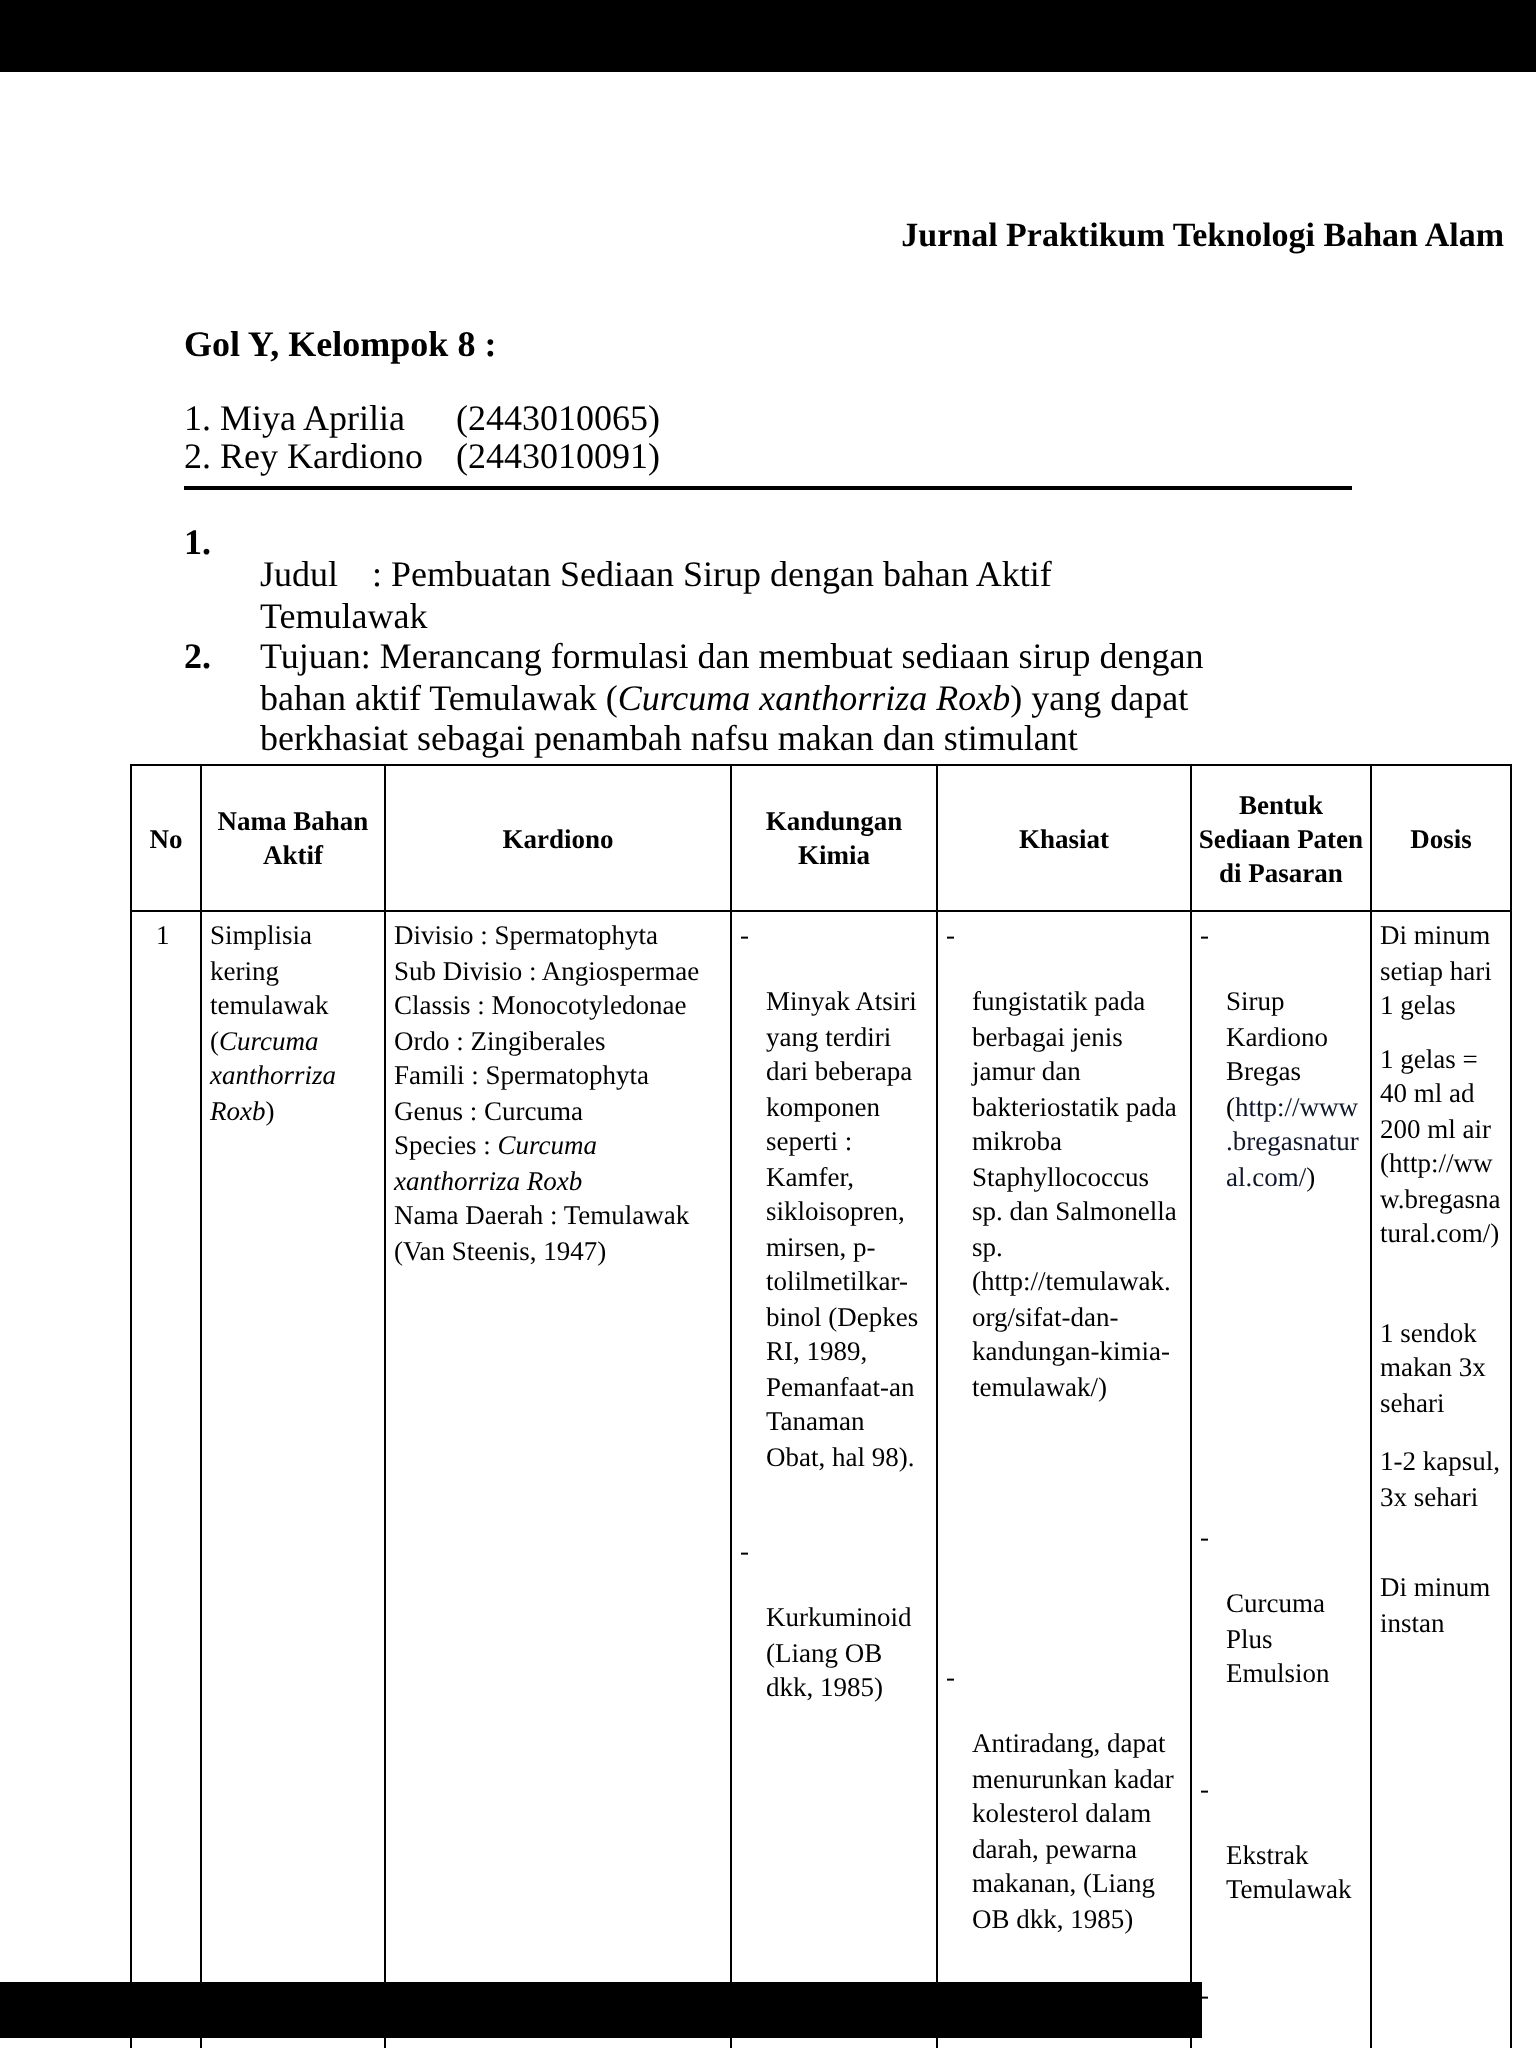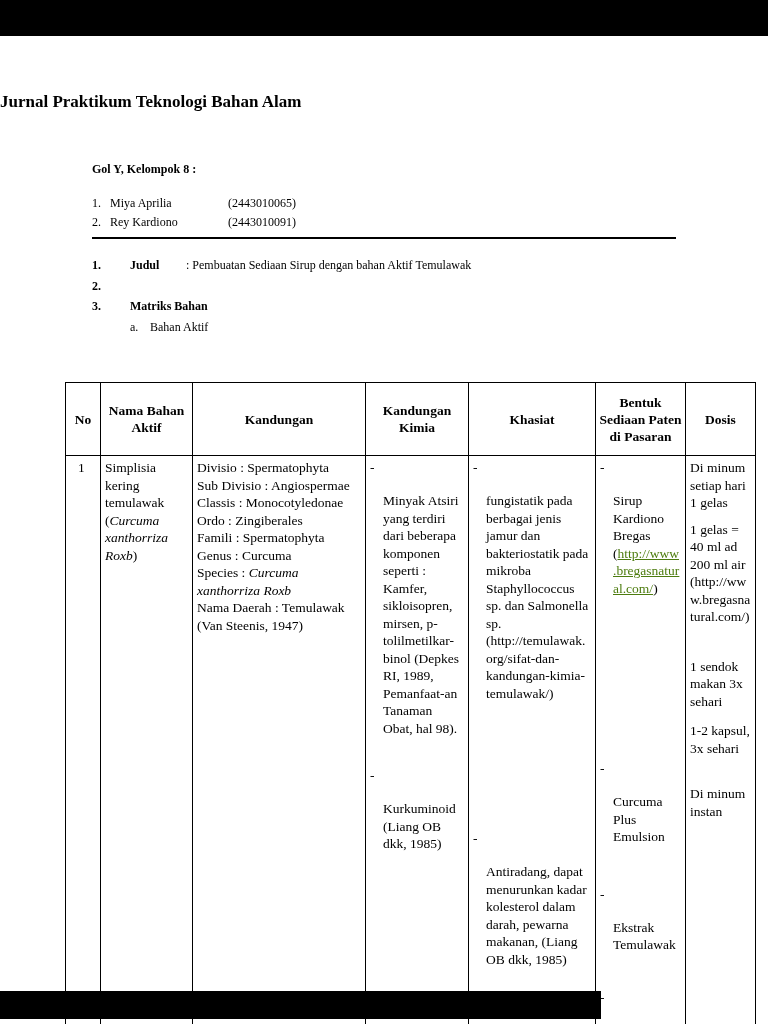--- a/index.html
+++ b/index.html
@@ -17,39 +17,39 @@
     position: absolute; top: 0; left: 0;
     width: 768px; height: 36px;
     background: #000; z-index: 5;
   }
   .bar-bottom {
     position: absolute; top: 991px; left: 0;
     width: 601px; height: 28px;
     background: #000; z-index: 5;
   }
   .doc-title {
-    position: absolute; top: 92px; left: 0; width: 752px;
-    text-align: left;
+    position: absolute; top: 108px; left: 0; width: 752px;
+    text-align: right;
     font-size: 17px; font-weight: bold;
   }
   .content {
     position: absolute; left: 92px; top: 162px; width: 584px;
-    font-size: 12px;
+    font-size: 18px;
   }
   .group-heading { font-weight: bold; }
   .members { margin-top: 17px; }
   .member { display: flex; line-height: 19px; }
   .m-num { width: 18px; flex: 0 0 18px; }
   .m-name { width: 118px; flex: 0 0 118px; }
   .rule { border: none; border-top: 2px solid #000; margin-top: 5px; height: 0; }
   .numbered { margin-top: 16px; line-height: 20.5px; }
   .n-item { display: flex; }
   .n-num { width: 38px; flex: 0 0 38px; font-weight: bold; }
   .n-body { flex: 1; max-width: 482px; }
-  .lbl { font-weight: bold; }
+  .lbl { font-weight: normal; margin-top: 16px; }
   .lbl-fixed { display: inline-block; width: 56px; }
   .sub-item { display: flex; margin-left: 38px; }
   .sub-num { width: 20px; flex: 0 0 20px; }
   .ital { font-style: italic; }
 
   table.jtable {
     position: absolute; left: 65px; top: 382px;
     width: 690px;
     border-collapse: collapse; table-layout: fixed;
     font-size: 13.5px;
@@ -77,21 +77,21 @@
   .gap-kan2 { margin-top: 30px; }
   .gap-kha2 { margin-top: 128px; }
   .gap-ben2 { margin-top: 163px; }
   .gap-ben3 { margin-top: 40px; }
   .gap-ben4 { margin-top: 35px; }
   .dosis-p { overflow-wrap: break-word; word-wrap: break-word; }
   .gap-dos2 { margin-top: 9px; }
   .gap-dos3 { margin-top: 32px; }
   .gap-dos4 { margin-top: 12px; }
   .gap-dos5 { margin-top: 28px; }
-  .link { text-decoration: underline; color: #4d7c0f; }
+  .link { color: #0f172a; }
 </style>
 </head>
 <body>
 
 <div class="page">
 
   <div class="bar-top"></div>
 
   <div class="doc-title">Jurnal Praktikum Teknologi Bahan Alam</div>
 
@@ -116,20 +116,21 @@
 
     <div class="numbered">
 
       <div class="n-item">
         <span class="n-num">1.</span>
         <span class="n-body"><span class="lbl lbl-fixed">Judul</span><span>: Pembuatan Sediaan Sirup dengan bahan Aktif Temulawak</span></span>
       </div>
 
       <div class="n-item">
         <span class="n-num">2.</span>
+        <span class="n-body"><span class="lbl">Tujuan</span><span>: Merancang formulasi dan membuat sediaan sirup dengan bahan aktif Temulawak (</span><span class="ital">Curcuma xanthorriza Roxb</span><span>) yang dapat berkhasiat sebagai penambah nafsu makan dan stimulant</span></span>
       </div>
 
       <div class="n-item">
         <span class="n-num">3.</span>
         <span class="n-body lbl">Matriks Bahan</span>
       </div>
 
       <div class="sub-item">
         <span class="sub-num">a.</span>
         <span>Bahan Aktif</span>
@@ -145,21 +146,21 @@
         <col style="width:173px">
       <col style="width:103px">
         <col style="width:127px">
         <col style="width:90px">
         <col style="width:70px">
     </colgroup>
     <thead>
       <tr>
         <th>No</th>
         <th>Nama Bahan Aktif</th>
-        <th>Kandungan</th>
+        <th>Kardiono</th>
         <th>Kandungan Kimia</th>
         <th>Khasiat</th>
         <th>Bentuk Sediaan Paten di Pasaran</th>
         <th>Dosis</th>
       </tr>
     </thead>
     <tbody>
       <tr>
 
         <td class="c-no">1</td>

